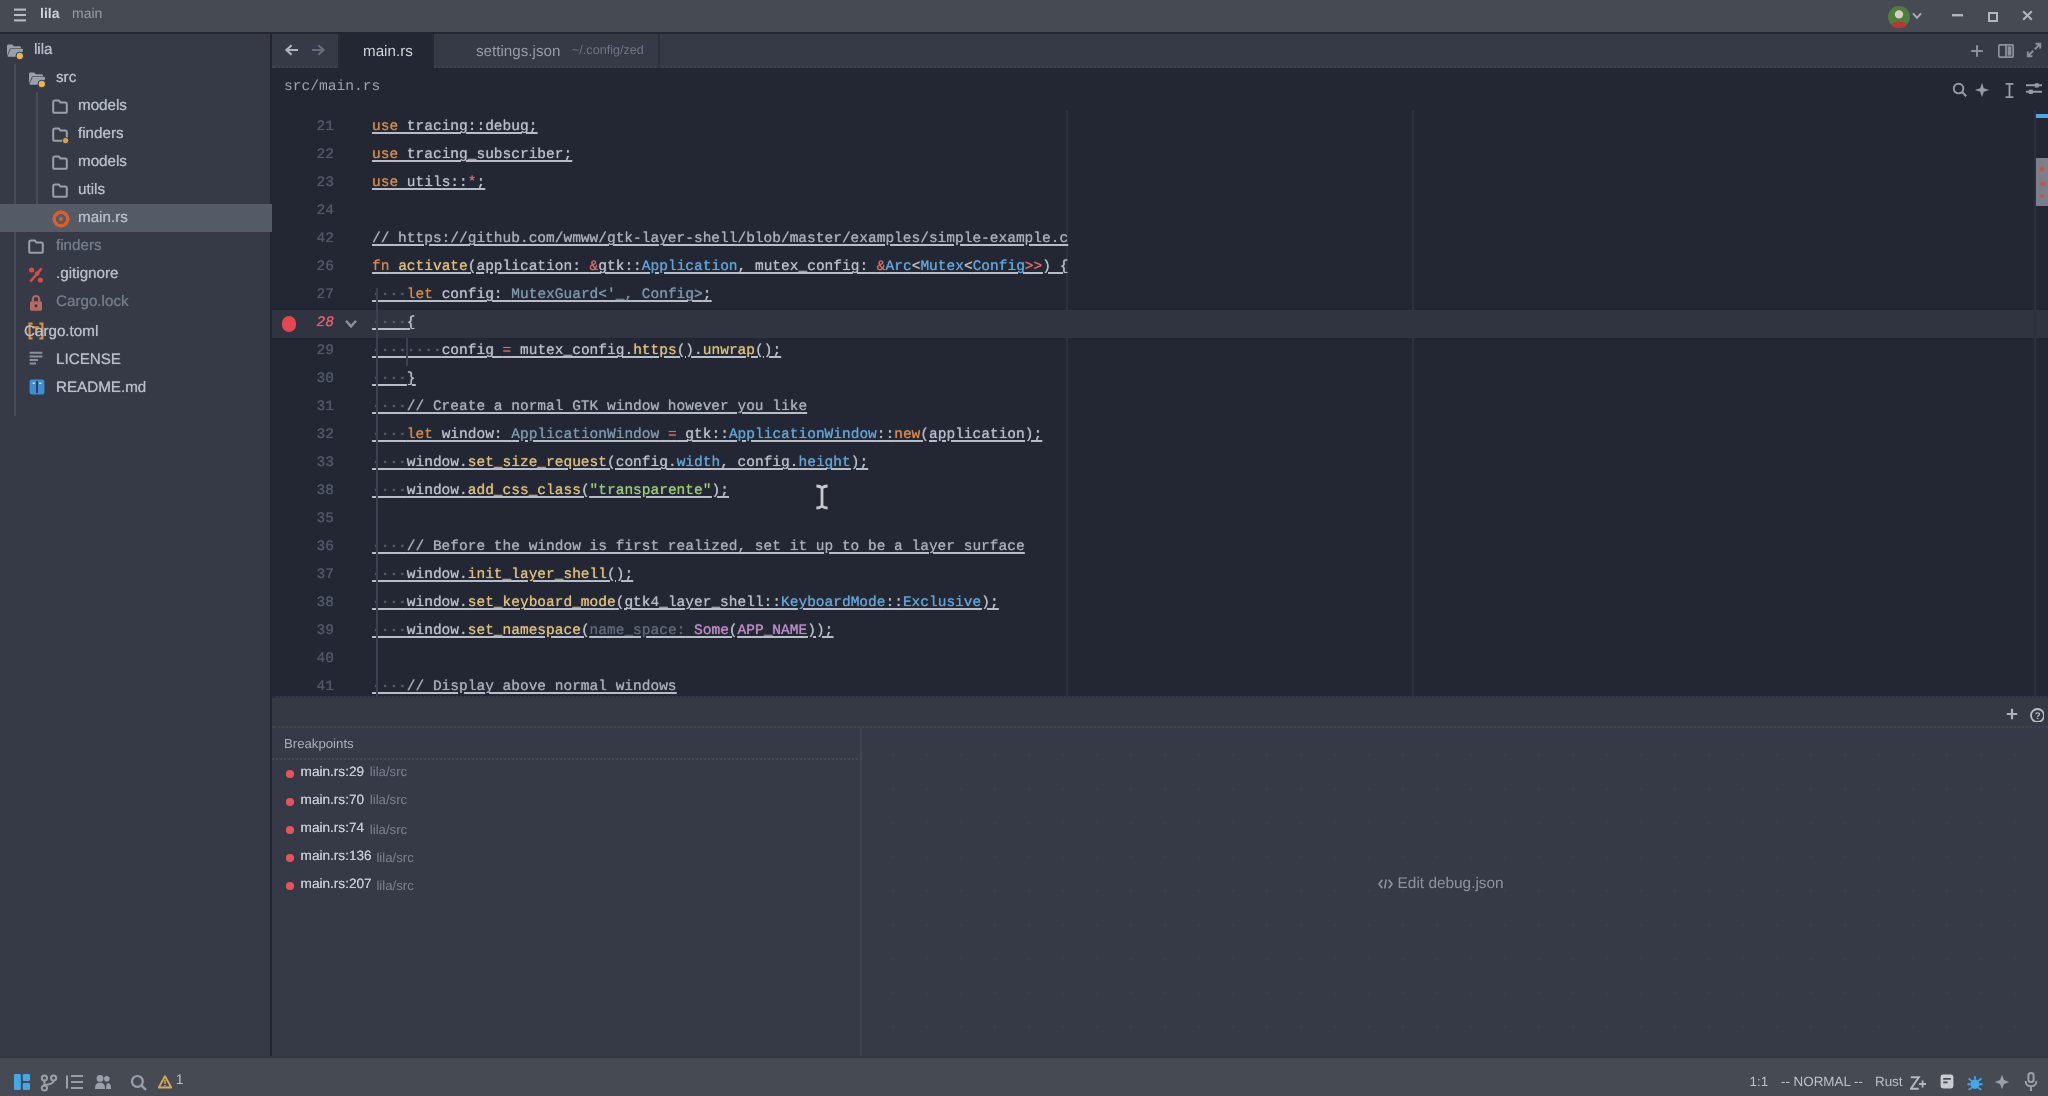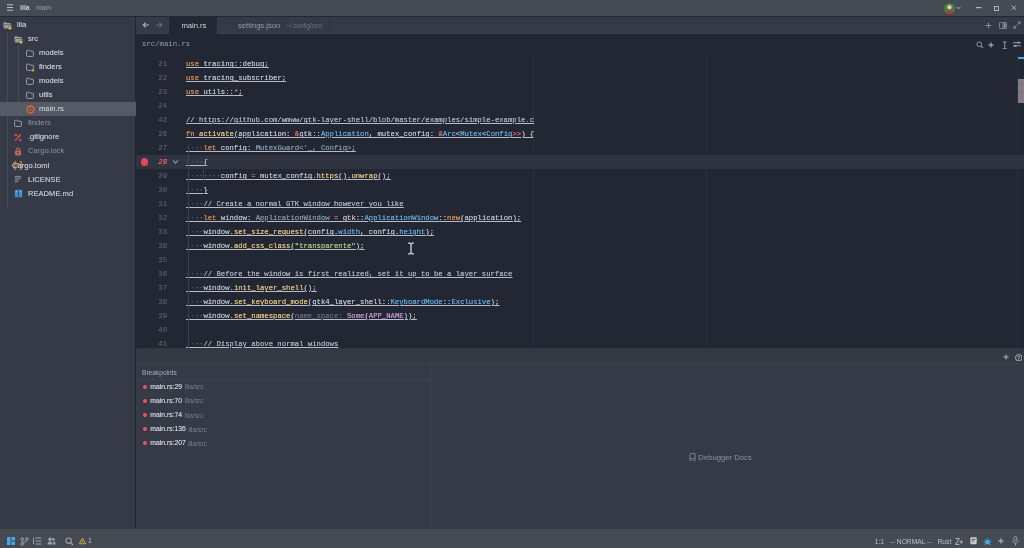--- a/index.html
+++ b/index.html
@@ -321,23 +321,24 @@
           <span class="n">main.rs:136</span>
           <span class="pth" style="left:52.2px">lila/src</span>
         </div>
         <div class="bpitem" style="top:72.4px">
           <span class="dot"></span>
           <span class="n">main.rs:207</span>
           <span class="pth" style="left:52.2px">lila/src</span>
         </div>
       </div>
     <div id="newsess">
-        <div class="nsrow" style="top:89.4px"><svg width="7" height="8" viewBox="0 0 8 9" style="vertical-align:-1px">
-            <path d="M1 7.6 A1.4 1.4 0 0 1 2.4 6.2 H7 V0.6 H2.4 A1.4 1.4 0 0 0 1 2 V7.6 A1.4 1.4 0 0 0 2.4 9 H7 V6.2" fill="none" stroke="#8d94a0" stroke-width="0.9"></path>
-          </svg> Debugger Docs</div>
+        <div class="nsrow" style="top:73.1px"><svg width="7.5" height="6" viewBox="0 0 9 7" style="vertical-align:-0.5px">
+            <path d="M2.6 1 L0.6 3.5 L2.6 6 M6.4 1 L8.4 3.5 L6.4 6" stroke="#8d94a0" stroke-width="1" fill="none"></path>
+            <path d="M5 0.8 L4 6.2" stroke="#8d94a0" stroke-width="0.9"></path>
+          </svg> Edit debug.json</div>
       </div>
   </div>
 
   <div id="statusbar">
     <svg class="abs" style="left:7px;top:9.2px" width="8" height="8" viewBox="0 0 8 8">
         <rect x="0" y="0" width="3.4" height="8" rx="0.6" fill="#45a7e8"></rect>
         <rect x="4.4" y="0" width="3.6" height="3.5" rx="0.6" fill="#45a7e8"></rect>
         <rect x="4.4" y="4.5" width="3.6" height="3.5" rx="0.6" fill="#45a7e8"></rect>
       </svg>
     <svg class="abs" style="left:20px;top:8.7px" width="9" height="9" viewBox="0 0 9 9">

